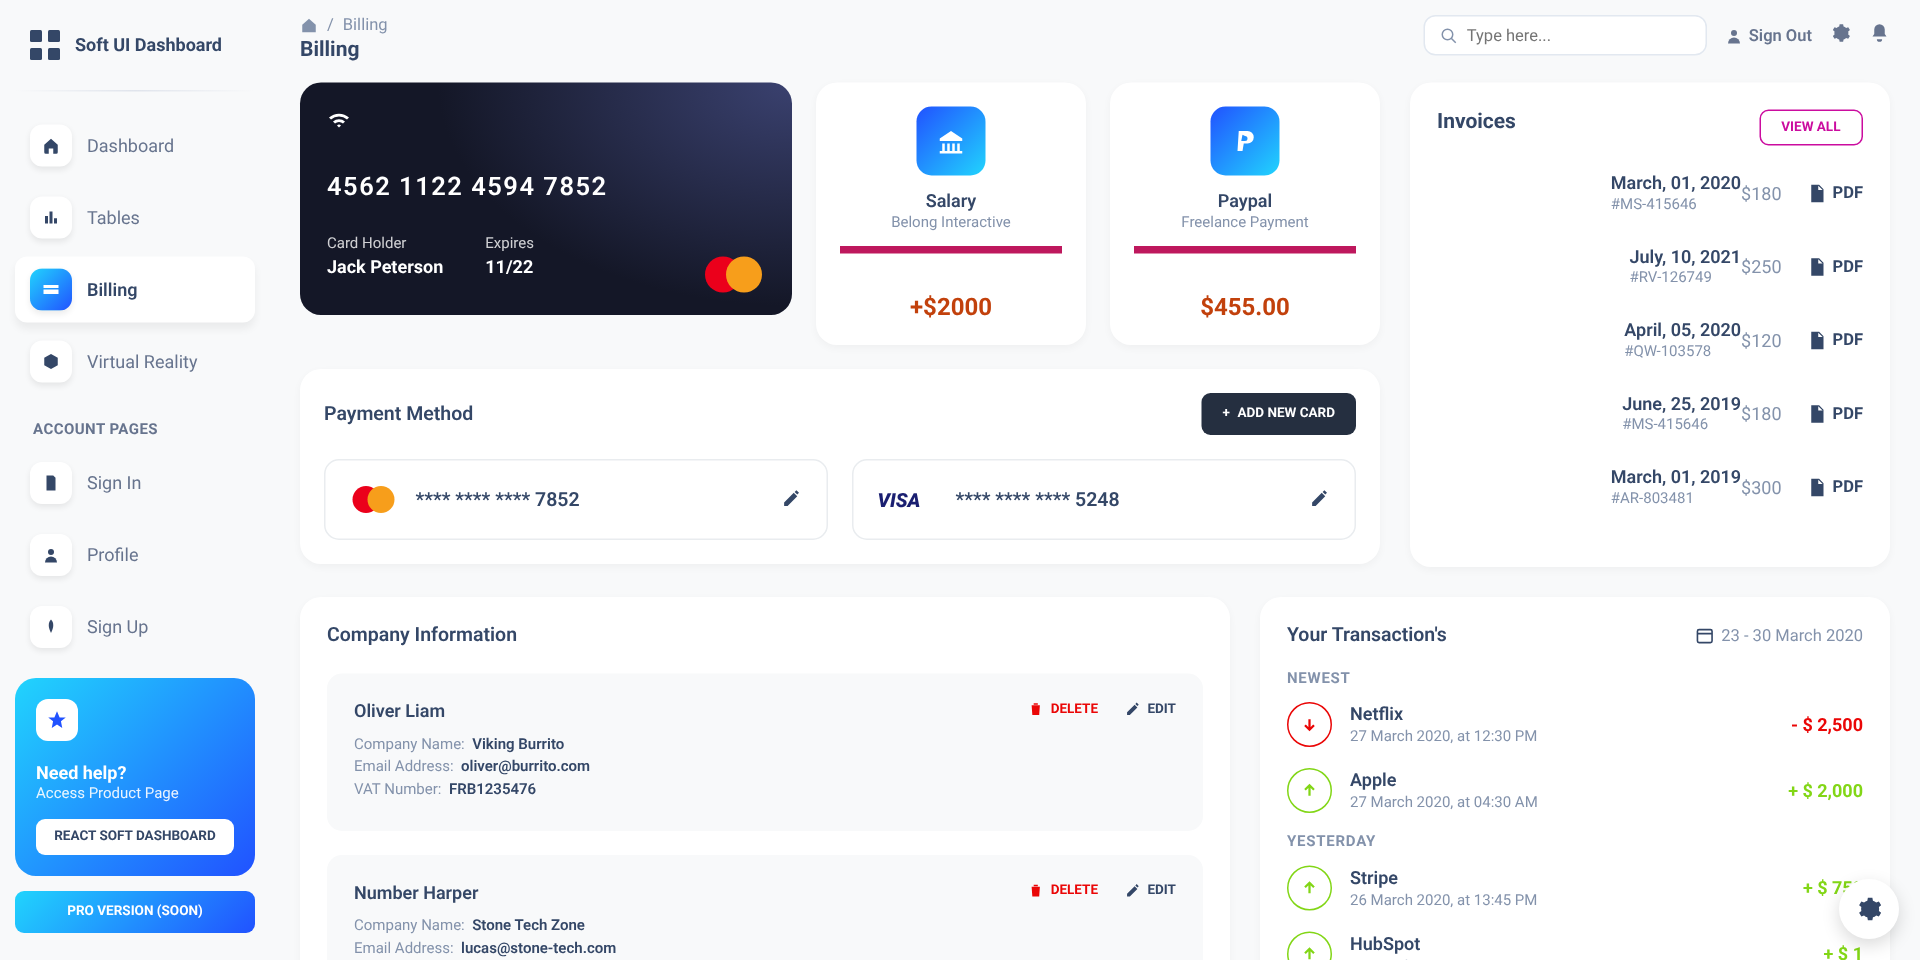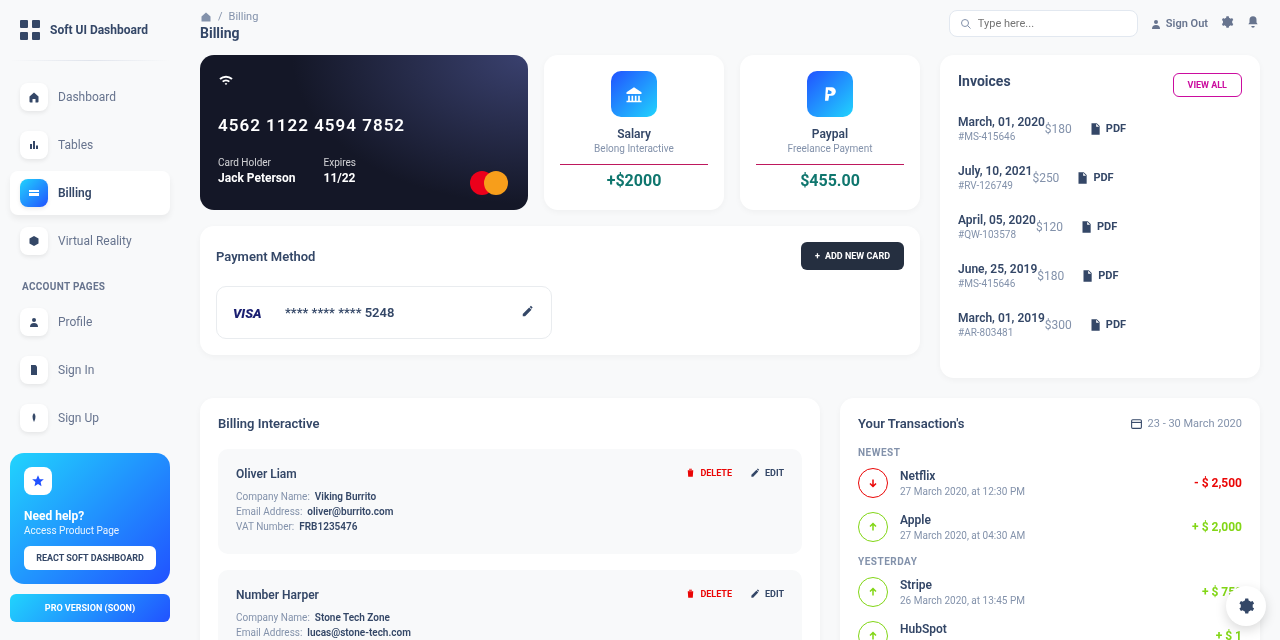--- a/index.html
+++ b/index.html
@@ -42,35 +42,35 @@
 .credit .num{font-size:17px;font-weight:600;letter-spacing:1px;margin-top:22px}
 .credit .meta{display:flex;gap:28px;margin-top:22px;font-size:10px}
 .credit .meta span{display:block;opacity:.8}
 .credit .meta b{display:block;font-size:12px;margin-top:3px}
 .credit .mc{position:absolute;right:18px;bottom:14px}
 .stat-card{background:#fff;border-radius:14px;padding:16px;text-align:center;box-shadow:0 2px 6px rgba(0,0,0,.04)}
 .stat-card .sicon{width:46px;height:46px;margin:0 auto 10px;border-radius:10px;background:linear-gradient(135deg,#2152ff,#21d4fd);display:flex;align-items:center;justify-content:center}
 .stat-card .sicon svg{width:20px;height:20px;fill:#fff}
 .stat-card h6{font-size:12px;font-weight:600;color:#344767}
 .stat-card p{font-size:10px;color:#8392ab;margin:2px 0 10px}
-.stat-card .amt{font-size:16px;font-weight:700;color:#0f766e;border-top:1px solid #be185d;padding-top:6px}
+.stat-card .amt{font-size:16px;font-weight:700;color:#c2410c;border-top:5px solid #be185d;padding-top:26px}
 .pm-card{background:#fff;border-radius:14px;padding:16px;box-shadow:0 2px 6px rgba(0,0,0,.04)}
 .pm-head{display:flex;justify-content:space-between;align-items:center;margin-bottom:16px}
 .pm-head h6{font-size:13px;font-weight:600}
 .addbtn{background:#252f40;color:#fff;border:0;border-radius:6px;font-size:9px;font-weight:700;padding:9px 14px;display:flex;align-items:center;gap:5px;cursor:pointer}
 .cards-row{display:grid;grid-template-columns:1fr 1fr;gap:16px}
 .pay-card{border:1px solid #e9ecef;border-radius:10px;padding:16px;display:flex;align-items:center;gap:12px}
 .pay-card .pn{font-size:13px;font-weight:600;color:#344767;flex:1}
 .pay-card .ed{cursor:pointer}
 .pay-card .ed svg{width:14px;height:14px;fill:#344767}
 .invoices{background:#fff;border-radius:14px;padding:18px;box-shadow:0 2px 6px rgba(0,0,0,.04)}
 .inv-head{display:flex;justify-content:space-between;margin-bottom:18px}
 .inv-head h6{font-size:14px;font-weight:700}
 .viewall{border:1px solid #cb0c9f;color:#cb0c9f;background:#fff;border-radius:6px;font-size:9px;font-weight:700;padding:6px 14px;cursor:pointer}
-.inv-row{display:flex;align-items:center;justify-content:flex-start;margin-bottom:22px}
+.inv-row{display:flex;align-items:center;justify-content:flex-end;margin-bottom:22px}
 .inv-row .il h6{font-size:12px;font-weight:600;color:#344767}
 .inv-row .il p{font-size:10px;color:#8392ab;margin-top:2px}
 .inv-row .ir{display:flex;align-items:center;gap:16px}
 .inv-row .ir span{font-size:12px;color:#8392ab}
 .pdf{font-size:11px;font-weight:700;color:#344767;display:flex;align-items:center;gap:4px;cursor:pointer}
 .pdf svg{width:14px;height:14px;fill:#344767}
 .grid-bot{display:grid;grid-template-columns:620px 1fr;gap:20px}
 .billing-info{background:#fff;border-radius:14px;padding:18px;box-shadow:0 2px 6px rgba(0,0,0,.04)}
 .billing-info h6.title{font-size:13px;font-weight:600;margin-bottom:18px}
 .bi-item{background:#f8f9fa;border-radius:10px;padding:18px;margin-bottom:16px}
@@ -147,33 +147,33 @@
         <svg viewBox="0 0 24 24">
           <path d="M12 2l9 5v10l-9 5-9-5V7z"></path>
         </svg>
       </span>
       <span>Virtual Reality</span>
     </div>
   <div class="section-label">ACCOUNT PAGES</div>
   <div class="nav-item">
       <span class="ibox">
         <svg viewBox="0 0 24 24">
+          <path d="M6 2h9l3 3v17H6z"></path>
+        </svg>
+      </span>
+      <span>Sign In</span>
+    </div>
+  <div class="nav-item">
+      <span class="ibox">
+        <svg viewBox="0 0 24 24">
           <circle cx="12" cy="8" r="4"></circle>
           <path d="M4 22a8 8 0 0 1 16 0z"></path>
         </svg>
       </span>
       <span>Profile</span>
-    </div>
-  <div class="nav-item">
-      <span class="ibox">
-        <svg viewBox="0 0 24 24">
-          <path d="M6 2h9l3 3v17H6z"></path>
-        </svg>
-      </span>
-      <span>Sign In</span>
     </div>
   <div class="nav-item">
       <span class="ibox">
         <svg viewBox="0 0 24 24">
           <path d="M12 2c4 4 4 10 0 18-4-8-4-14 0-18z"></path>
         </svg>
       </span>
       <span>Sign Up</span>
     </div>
   <div class="help-card">
@@ -272,20 +272,30 @@
       <div class="pm-card">
         <div class="pm-head">
           <h6>Payment Method</h6>
           <button class="addbtn">
               <span>+</span>
               <span>ADD NEW CARD</span>
             </button>
         </div>
         <div class="cards-row">
           <div class="pay-card">
+            <svg width="32" height="20">
+                <circle cx="11" cy="10" r="9" fill="#eb001b"></circle>
+                <circle cx="21" cy="10" r="9" fill="#f79e1b"></circle>
+              </svg>
+            <span class="pn">****   ****   ****   7852</span>
+            <span class="ed"><svg viewBox="0 0 24 24">
+                  <path d="M3 17l11-11 4 4L7 21H3zm14-14l3 3-2 2-3-3z"></path>
+                </svg></span>
+          </div>
+          <div class="pay-card">
             <svg width="40" height="14">
                 <text x="0" y="12" font-size="13" font-weight="900" font-style="italic" fill="#1a1f71">VISA</text>
               </svg>
             <span class="pn">****   ****   ****   5248</span>
             <span class="ed"><svg viewBox="0 0 24 24">
                   <path d="M3 17l11-11 4 4L7 21H3zm14-14l3 3-2 2-3-3z"></path>
                 </svg></span>
           </div>
         </div>
       </div>
@@ -356,21 +366,21 @@
                   <path d="M6 2h9l5 5v15H6zM14 3v5h5"></path>
                 </svg>PDF</div>
             </div>
           </div>
         </div>
     </div>
   </div>
 
   <div class="grid-bot">
     <div class="billing-info">
-      <h6 class="title">Billing Interactive</h6>
+      <h6 class="title">Company Information</h6>
       <div id="bi-list">
           <div class="bi-item">
             <div class="bi-top">
               <h6>Oliver Liam</h6>
               <div class="bi-actions">
                 <div class="act del"><svg viewBox="0 0 24 24">
                     <path d="M6 7h12l-1 14H7zM9 4h6v2H9z"></path>
                   </svg>DELETE</div>
                 <div class="act ed"><svg viewBox="0 0 24 24">
                     <path d="M3 17l11-11 4 4L7 21H3zm14-14l3 3-2 2-3-3z"></path>

